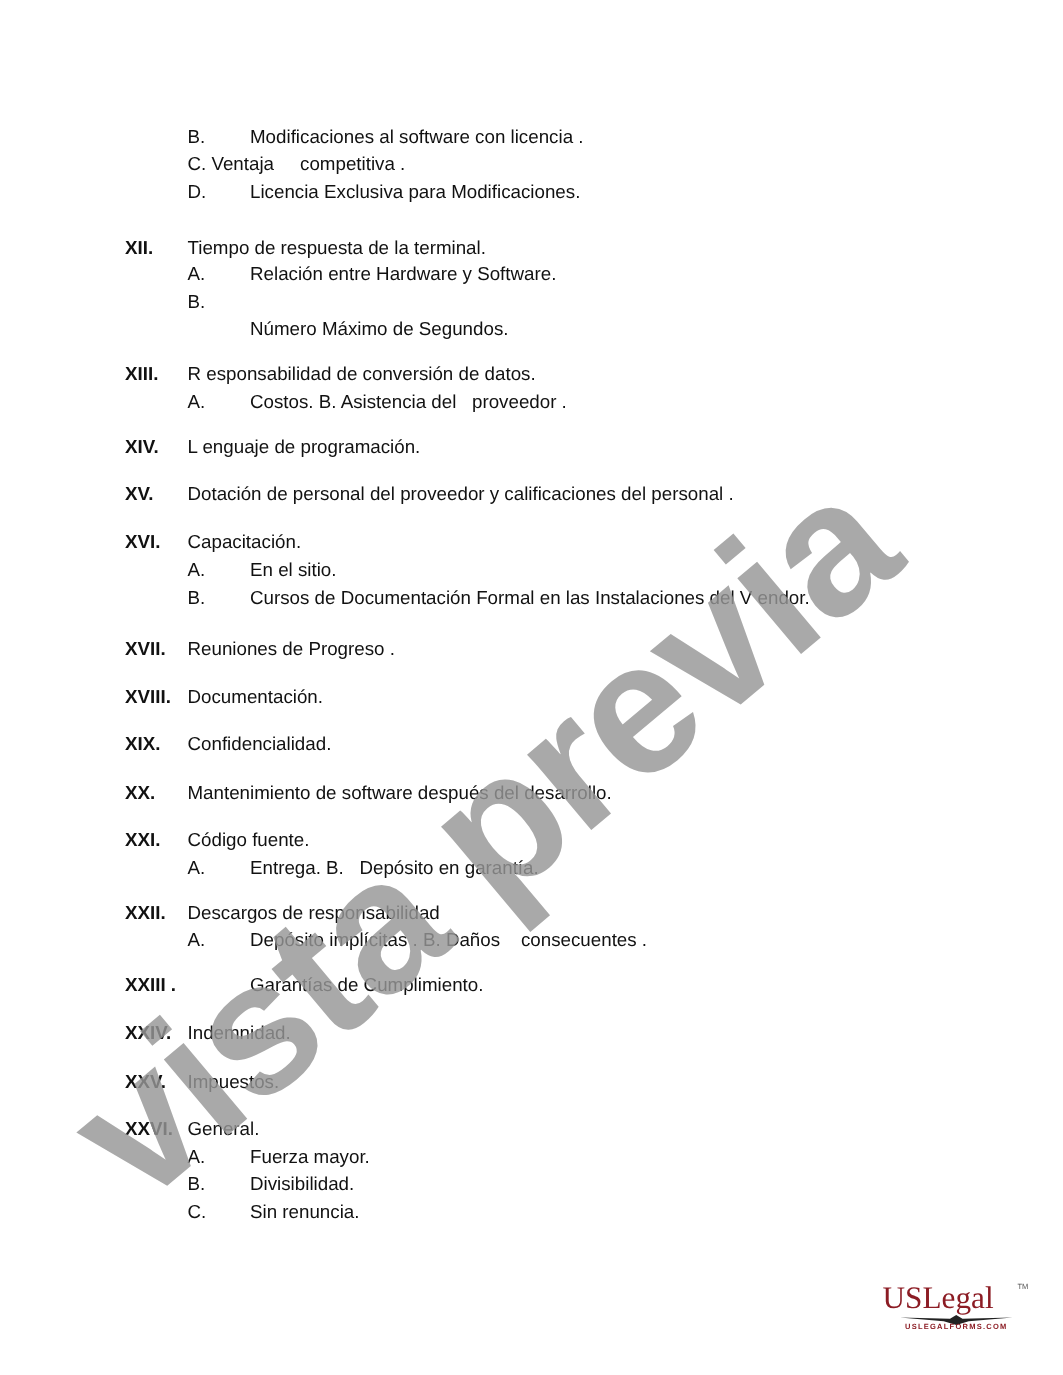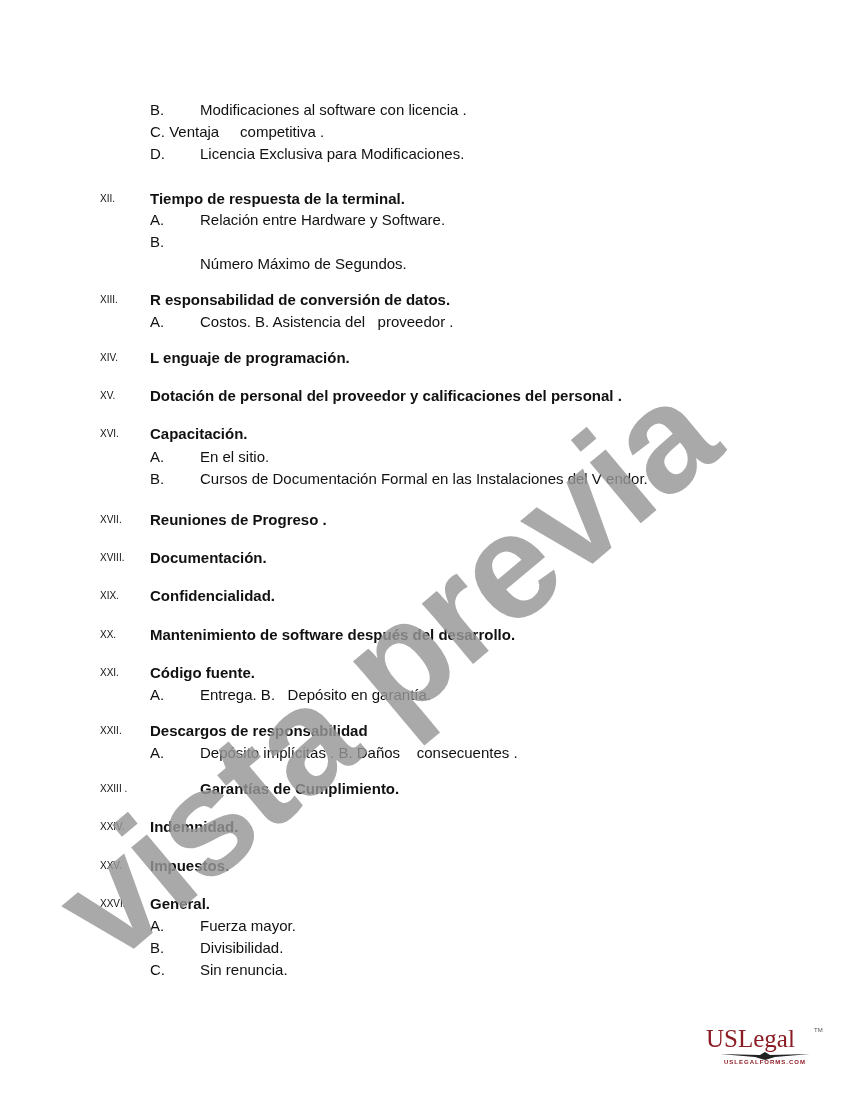--- a/index.html
+++ b/index.html
@@ -1,20 +1,20 @@
 <!DOCTYPE html>
 <html><head>
 <meta charset="utf-8">
 <style>
   html, body { margin: 0; padding: 0; background: #ffffff; }
   body { width: 850px; height: 1100px; position: relative; overflow: hidden;
          font-family: "Liberation Sans", sans-serif; color: #111; }
   .page { position: absolute; left: 0; top: 0; width: 850px; height: 1100px; }
-  .num { position: absolute; left: 100px; font-weight: normal; font-size: 10px; line-height: 18px; }
-  .head { position: absolute; left: 150px; font-weight: bold; font-size: 15px; line-height: 18px; white-space: pre; }
+  .num { position: absolute; left: 100px; font-weight: bold; font-size: 15px; line-height: 18px; }
+  .head { position: absolute; left: 150px; font-weight: normal; font-size: 15px; line-height: 18px; white-space: pre; }
   .sub-l { position: absolute; left: 150px; font-size: 15px; line-height: 18px; }
   .sub-t { position: absolute; left: 200px; font-size: 15px; line-height: 18px; white-space: pre; }
   .watermark { position: absolute; left: 20px; top: 480px; width: 900px;
                font-family: "Liberation Sans", sans-serif; font-weight: bold;
                font-size: 150px; line-height: 150px; color: rgba(150,150,150,0.82);
                transform: rotate(-40deg); transform-origin: 0 0; white-space: nowrap;
                letter-spacing: -2px; pointer-events: none; z-index: 5; }
   .logo { position: absolute; left: 706px; top: 1025px; width: 118px; height: 48px; }
   .logo-text { position: absolute; left: 0; top: 0; font-family: "Liberation Serif", serif;
                font-size: 25px; color: #8c1c24; letter-spacing: 0px; line-height: 28px; }

